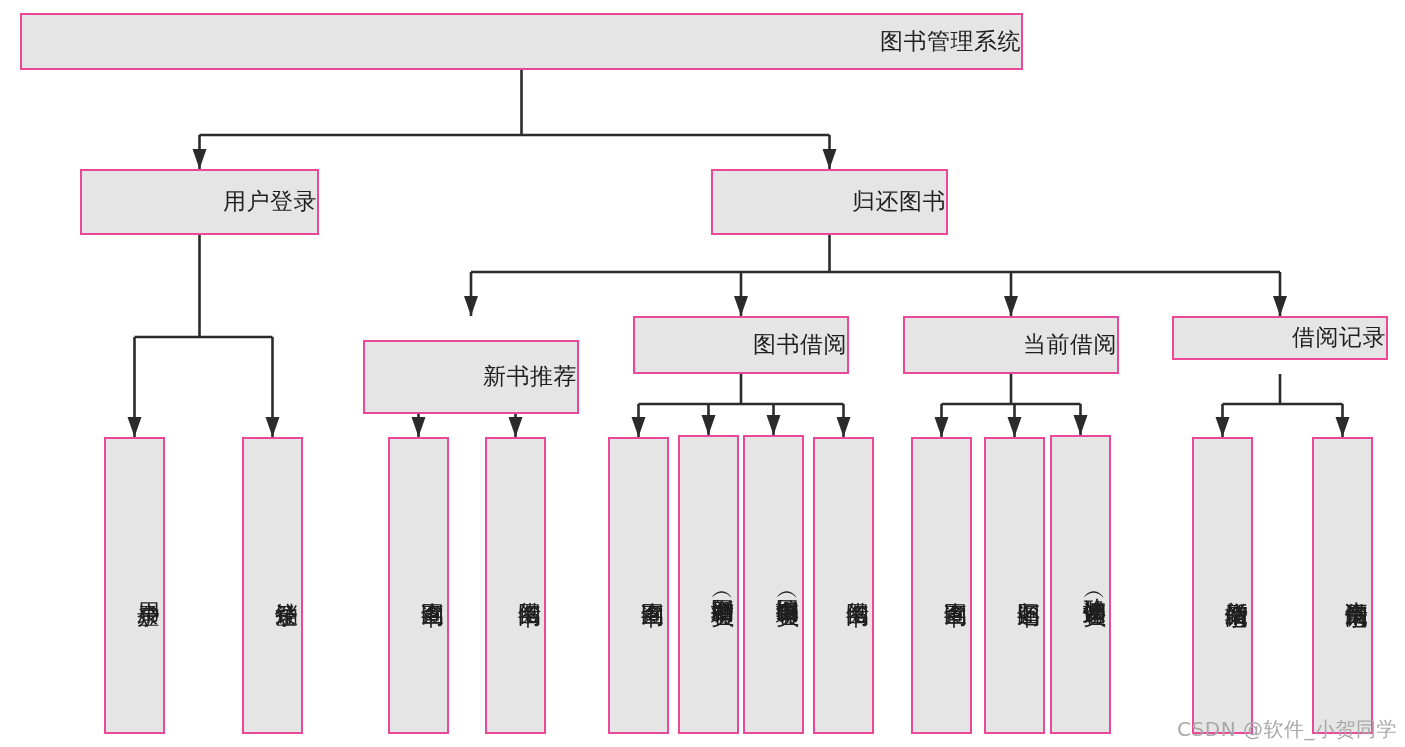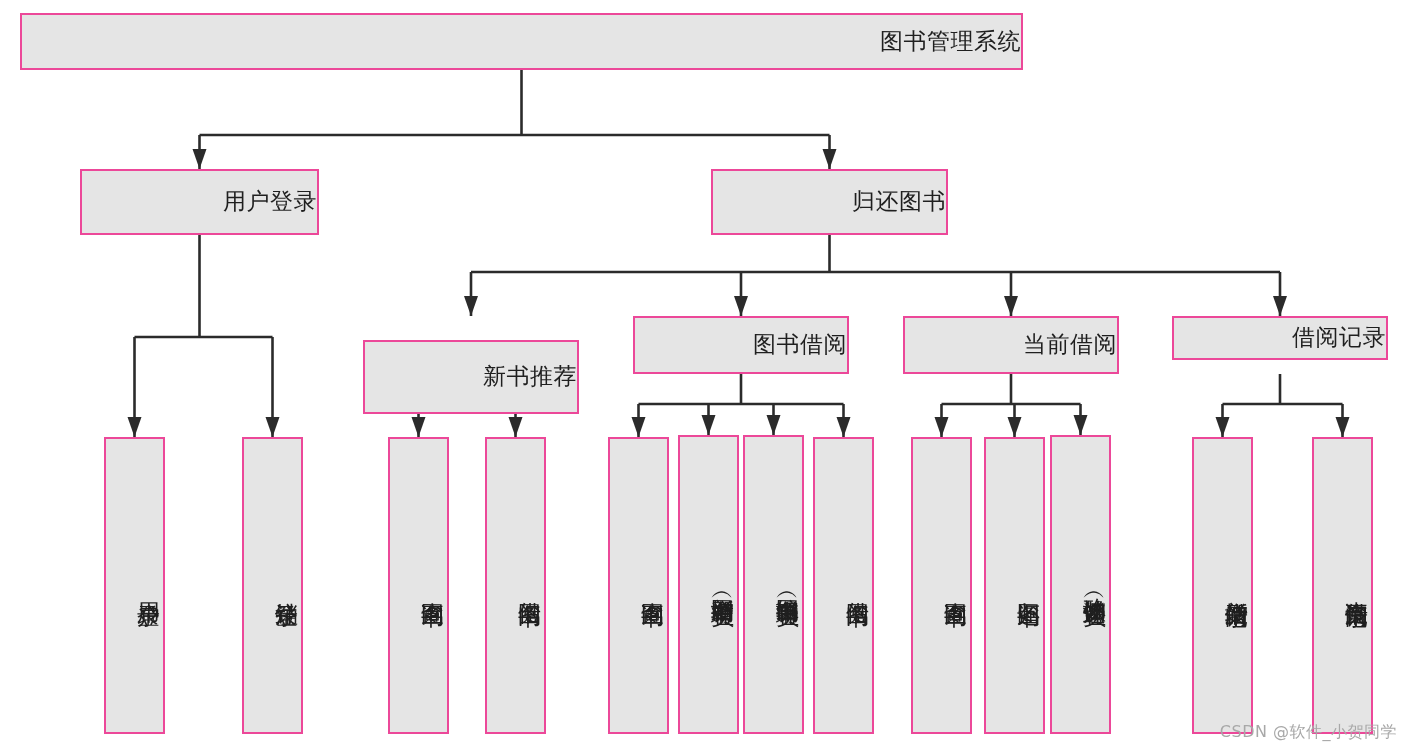--- a/index.html
+++ b/index.html
@@ -61,21 +61,21 @@
     fill: none;
     stroke-linecap: butt;
   }
   .arrowhead {
     fill: #2b2b2b;
   }
   #watermark {
     position: absolute;
     right: 8px;
     bottom: 4px;
-    font-size: 16px;
+    font-size: 20px;
     color: #a8a8a8;
     white-space: nowrap;
     letter-spacing: 0.5px;
   }
 </style>
 </head>
 <body>
 
 <div id="diagram-root">
   <svg class="connectors" id="connector-layer" viewBox="0 0 1405 747" preserveAspectRatio="none">

